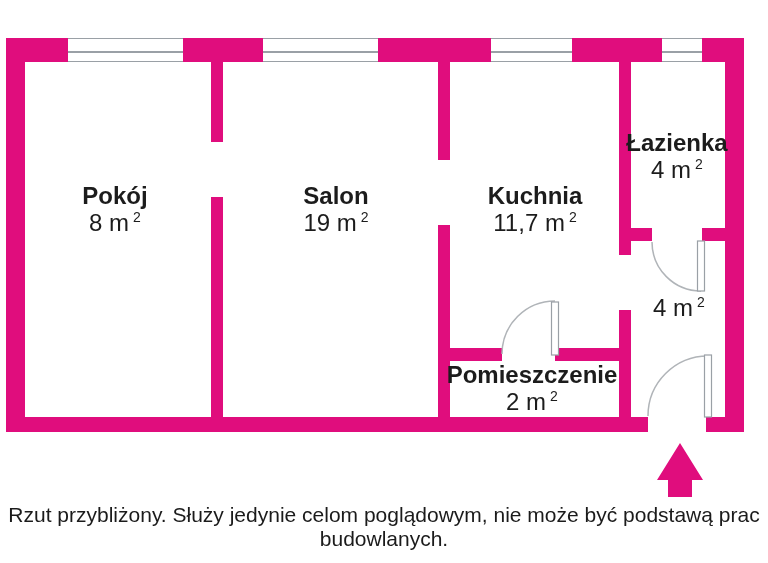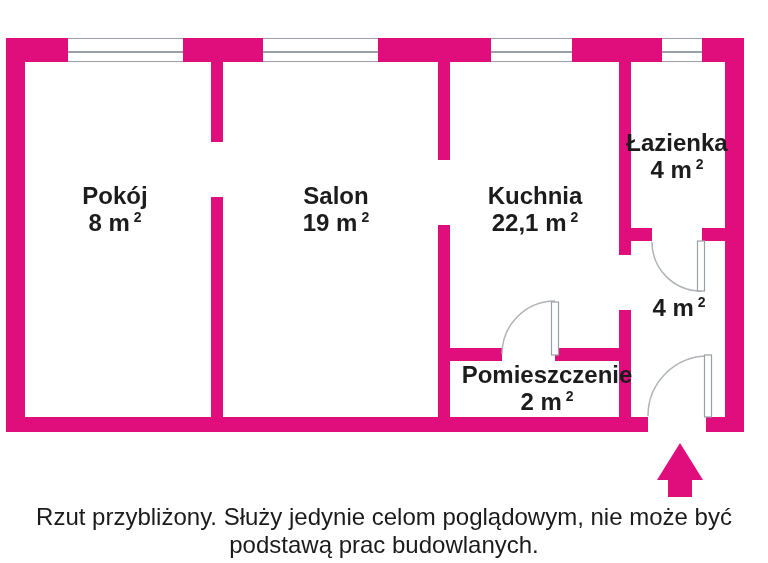--- a/index.html
+++ b/index.html
@@ -37,32 +37,32 @@
   .w-lfr{left:702px;top:228px;width:23px;height:13px;}
   .w-pml{left:450px;top:348px;width:52px;height:13px;}
   .w-pmr{left:555px;top:348px;width:76px;height:13px;}
   
   .entrance-gap{position:absolute;left:648px;top:416px;width:58px;height:18px;background:#fff;}
   
   .overlay{position:absolute;left:0;top:0;width:768px;height:563px;}
   
   .room-label{position:absolute;text-align:center;color:#1c1c1c;}
   .room-name{font-weight:700;font-size:24px;line-height:26px;}
-  .room-area{font-size:24px;line-height:27px;font-weight:700;}
+  .room-area{font-size:24px;line-height:27px;font-weight:400;}
   .room-area sup{font-size:14px;line-height:0;vertical-align:9px;margin-left:4px;}
   .lbl-pokoj{left:35px;top:183px;width:160px;}
   .lbl-salon{left:256px;top:183px;width:160px;}
   .lbl-kuchnia{left:445px;top:183px;width:180px;}
   .lbl-lazienka{left:607px;top:118px;width:140px;margin-top:12px;}
   .lbl-ppokoj{left:609px;top:294px;width:140px;}
-  .lbl-pomieszczenie{left:449px;top:362px;width:196px;}
+  .lbl-pomieszczenie{left:434px;top:362px;width:196px;}
   
   .disclaimer{
     position:absolute;left:0;top:503px;width:768px;text-align:center;
-    font-size:24px;color:#1b1b1b;
+    font-size:21px;color:#1b1b1b;
   }
 </style>
 </head>
 <body>
 
 <div class="canvas">
 
   <div class="outer-wall"></div>
 
   <div class="window win-pokoj"></div>
@@ -104,21 +104,21 @@
     <div class="room-area"><span>8</span> <span>m</span><sup>2</sup></div>
   </div>
 
   <div class="room-label lbl-salon">
     <div class="room-name">Salon</div>
     <div class="room-area"><span>19</span> <span>m</span><sup>2</sup></div>
   </div>
 
   <div class="room-label lbl-kuchnia">
     <div class="room-name">Kuchnia</div>
-    <div class="room-area"><span>22,1</span> <span>m</span><sup>2</sup></div>
+    <div class="room-area"><span>11,7</span> <span>m</span><sup>2</sup></div>
   </div>
 
   <div class="room-label lbl-lazienka">
     <div class="room-name">Łazienka</div>
     <div class="room-area"><span>4</span> <span>m</span><sup>2</sup></div>
   </div>
 
   <div class="room-label lbl-ppokoj">
     <div class="room-area"><span>4</span> <span>m</span><sup>2</sup></div>
   </div>

